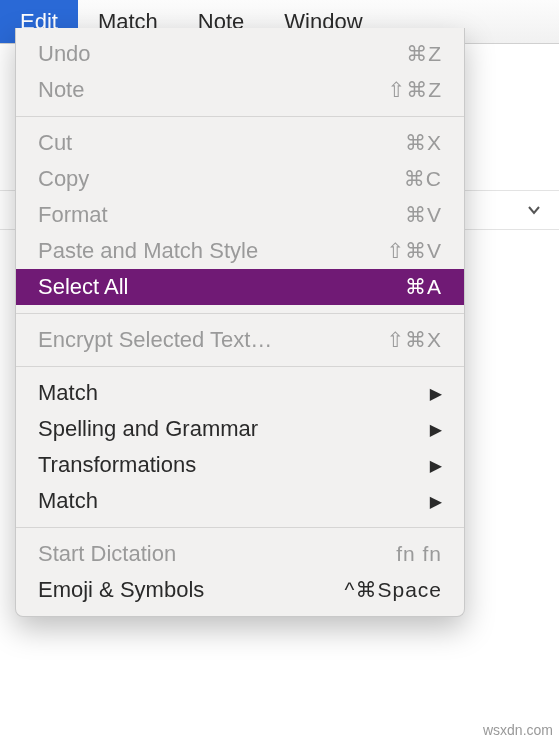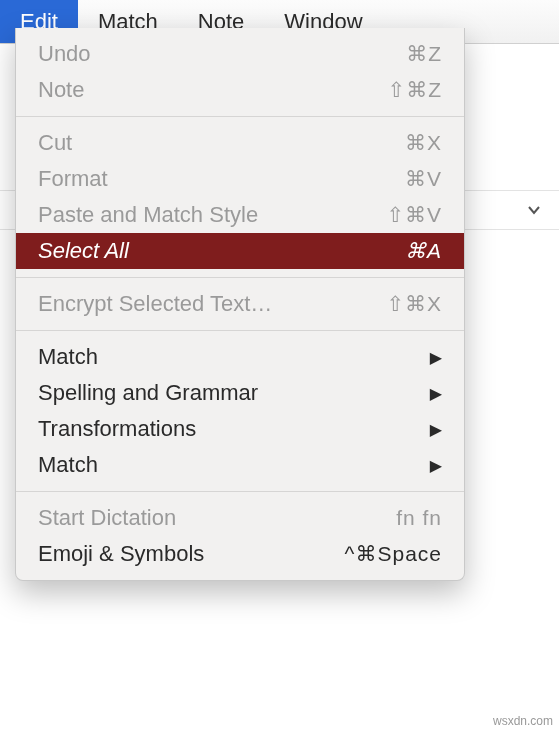--- a/index.html
+++ b/index.html
@@ -61,21 +61,21 @@
   }
   .menu-item {
     display: flex;
     align-items: center;
     height: 36px;
     padding: 0 22px;
     color: #2a2a2a;
     cursor: default;
   }
   .menu-item.disabled { color: #9a9a9a; }
-  .menu-item.highlight { background: #7f1d1d; color: #fff; font-style: italic; }
+  .menu-item.highlight { background: #701a75; color: #fff; }
   .menu-label { flex: 1; }
   .menu-shortcut {
     font-size: 21px;
     letter-spacing: 1px;
     color: inherit;
     text-align: right;
     white-space: nowrap;
   }
   .menu-item.disabled .menu-shortcut { color: #9a9a9a; }
   .submenu-arrow {
@@ -84,22 +84,22 @@
     color: #2a2a2a;
   }
   .separator {
     height: 1px;
     background: #d6d5d4;
     margin: 8px 0;
   }
   .watermark {
     position: absolute;
     right: 6px;
-    bottom: 20px;
-    font-size: 12px;
+    bottom: 10px;
+    font-size: 14px;
     color: #999;
   }
 </style>
 </head>
 <body>
 
 <div class="menubar">
     <div class="menubar-item active">Edit</div>
     <div class="menubar-item">Match</div>
     <div class="menubar-item">Note</div>
@@ -120,20 +120,24 @@
       <span class="menu-shortcut">⌘Z</span>
     </div>
     <div class="menu-item disabled">
       <span class="menu-label">Note</span>
       <span class="menu-shortcut">⇧⌘Z</span>
     </div>
     <div class="separator"></div>
     <div class="menu-item disabled">
       <span class="menu-label">Cut</span>
       <span class="menu-shortcut">⌘X</span>
+    </div>
+    <div class="menu-item disabled">
+      <span class="menu-label">Copy</span>
+      <span class="menu-shortcut">⌘C</span>
     </div>
     <div class="menu-item disabled">
       <span class="menu-label">Format</span>
       <span class="menu-shortcut">⌘V</span>
     </div>
     <div class="menu-item disabled">
       <span class="menu-label">Paste and Match Style</span>
       <span class="menu-shortcut">⇧⌘V</span>
     </div>
     <div class="menu-item highlight">

